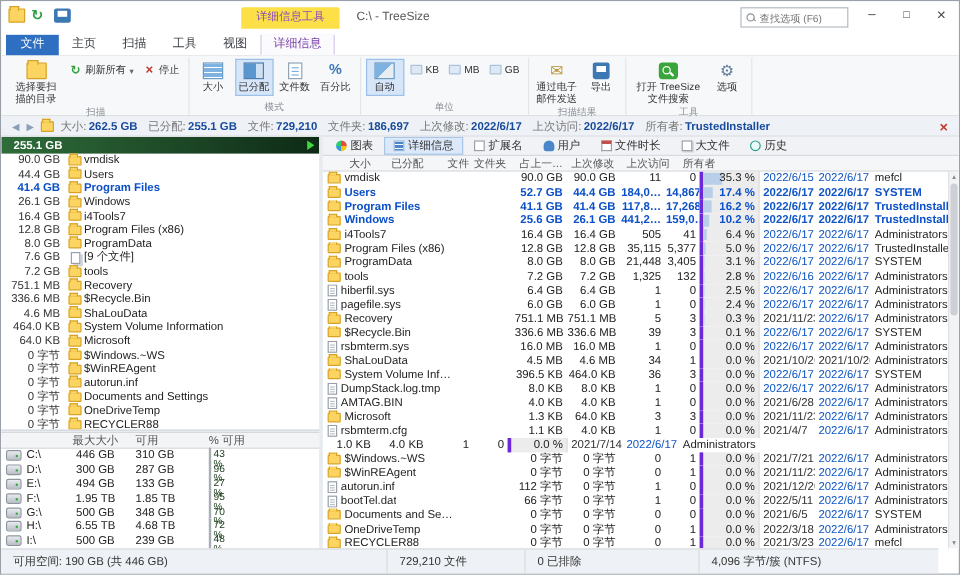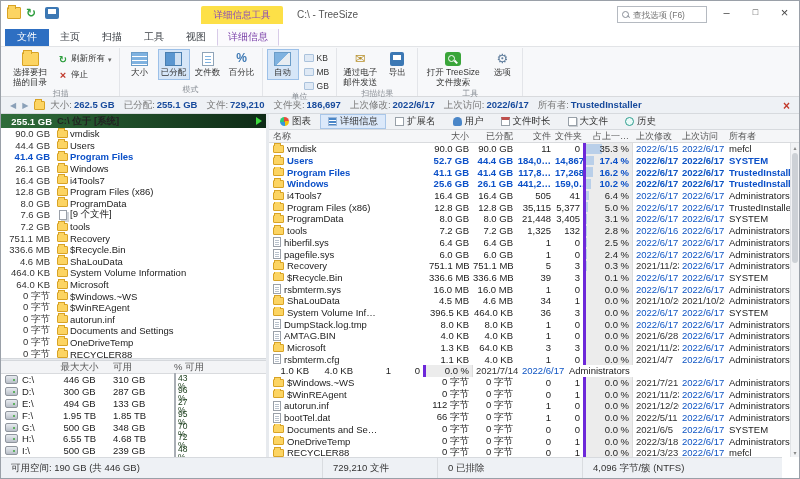--- a/index.html
+++ b/index.html
@@ -56,21 +56,21 @@
   .i-mode-files::before{content:"";position:absolute;left:2px;top:3px;right:2px;height:1px;background:#7fb2e0;box-shadow:0 3px 0 #7fb2e0,0 6px 0 #7fb2e0}
   .i-mode-pct::before{content:"%";font-size:12px;font-weight:bold;color:#3c78b4}
   .i-auto{background:linear-gradient(135deg,#7fb2e0 50%,#e8edf2 50%);border:1px solid #6a9cc8}
   .i-mail::before{content:"✉";font-size:13px;color:#b8912f}
   .i-export{background:#3c78b4;border-radius:2px;width:14px}
   .i-export::before{content:"";position:absolute;left:3px;top:3px;width:8px;height:5px;background:#fff}
   .i-search-green{background:#3aa53a;border-radius:3px;width:16px}
   .i-search-green::before{content:"";position:absolute;left:3px;top:3px;width:5px;height:5px;border:1.5px solid #fff;border-radius:50%}
   .i-search-green::after{content:"";position:absolute;left:9px;top:9px;width:4px;height:1.5px;background:#fff;transform:rotate(45deg)}
   .i-gear::before{content:"⚙";font-size:13px;color:#5f7d9c}
-  .rsmallcol{display:flex;flex-direction:column;gap:2px;padding-top:3px}
+  .rsmallcol{display:flex;flex-direction:row;gap:2px;padding-top:3px}
   .rsmall{display:flex;align-items:center;gap:3px;font-size:8.5px;padding:1px 3px;color:#333}
   .sico{width:10px;height:10px;display:inline-flex;align-items:center;justify-content:center;flex:none}
   .g-refresh::before{content:"↻";color:#2e9e3e;font-weight:bold;font-size:10px}
   .g-stop::before{content:"×";color:#c0392b;font-weight:bold;font-size:11px}
   .u-chip{background:#dfe9f5;border:1px solid #aac2dc;width:10px;height:8px;border-radius:1px}
   .caret::before{content:"▾";color:#666;font-size:7px}
 
   
   .pathbar{height:17px;background:#eef1f5;border-bottom:1px solid #d7dade;display:flex;align-items:center;padding:0 6px;font-size:9.5px}
   .nava{color:#8aa0b8;font-size:8px;padding:0 3px}
@@ -323,21 +323,20 @@
       </div>
     <button class="scanclose"></button>
   </div>
 
   <div class="main">
 
     <div class="leftpanel">
       <div class="tree">
         <div class="tree-root">
           <span class="t-size">255.1 GB</span>
-          <span class="t-name">C:\ 位于 [系统]</span>
           <span class="greenarrow"></span>
         </div>
         <div class="treelist">
 
             <div class="trow">
               <span class="t-size">90.0 GB</span>
               <span class="t-icon">
                 <span class="ti folder"></span>
               </span>
               <span class="t-name">vmdisk</span>
@@ -614,21 +613,20 @@
             <span>大文件</span>
           </button>
 
           <button class="dtab">
             <span class="dtico history"></span>
             <span>历史</span>
           </button>
         </div>
 
       <div class="dthead">
-        <span class="c c-name">名称</span>
         <span class="c c-size">大小</span>
         <span class="c c-alloc">已分配</span>
         <span class="c c-files">文件</span>
         <span class="c c-folders">文件夹</span>
         <span class="c c-pct">占上一…</span>
         <span class="c c-mod">上次修改</span>
         <span class="c c-acc">上次访问</span>
         <span class="c c-owner">所有者</span>
       </div>
 

